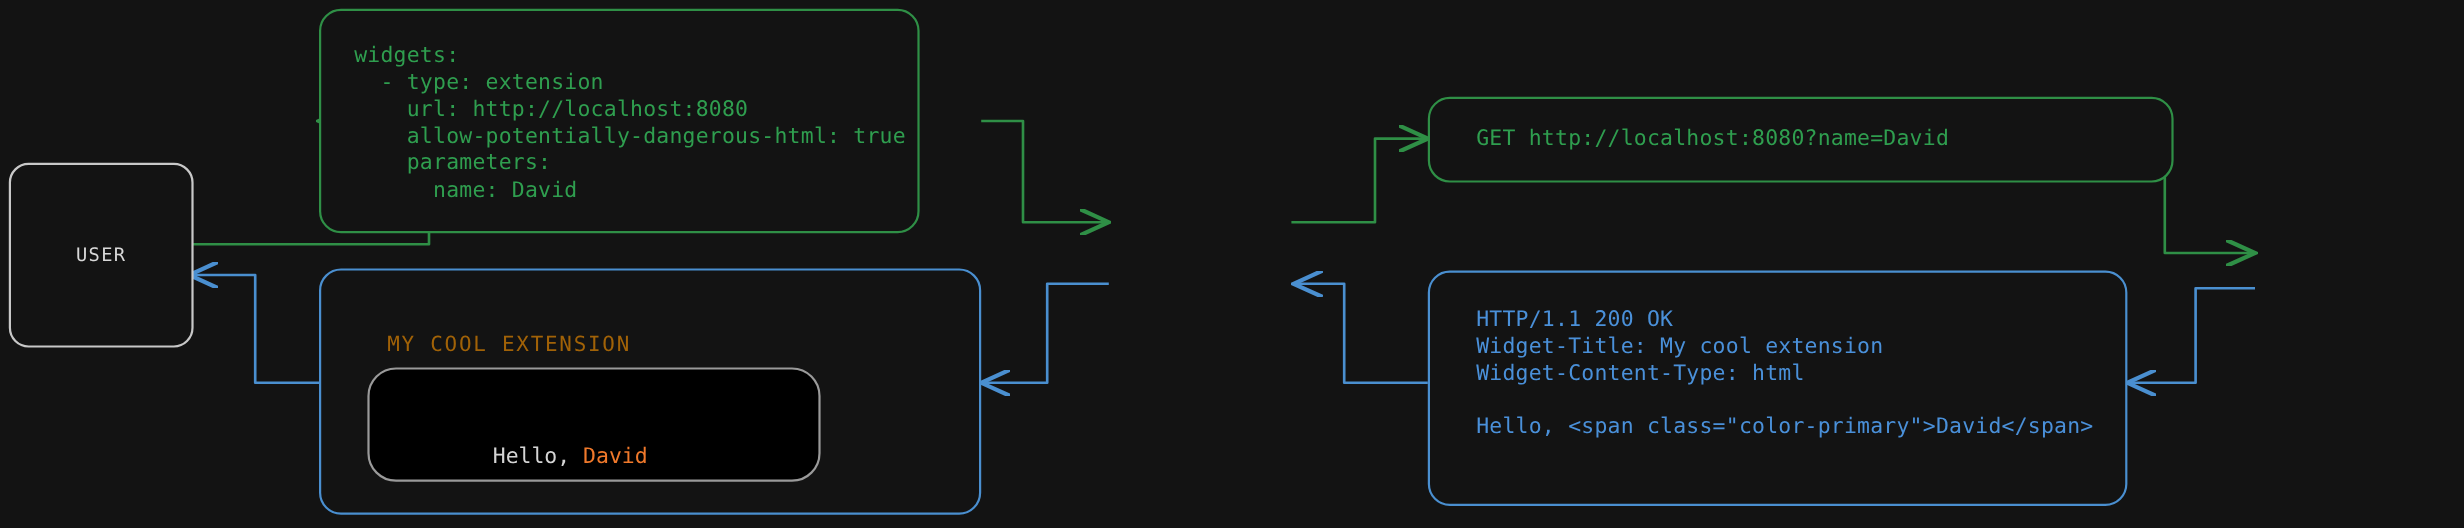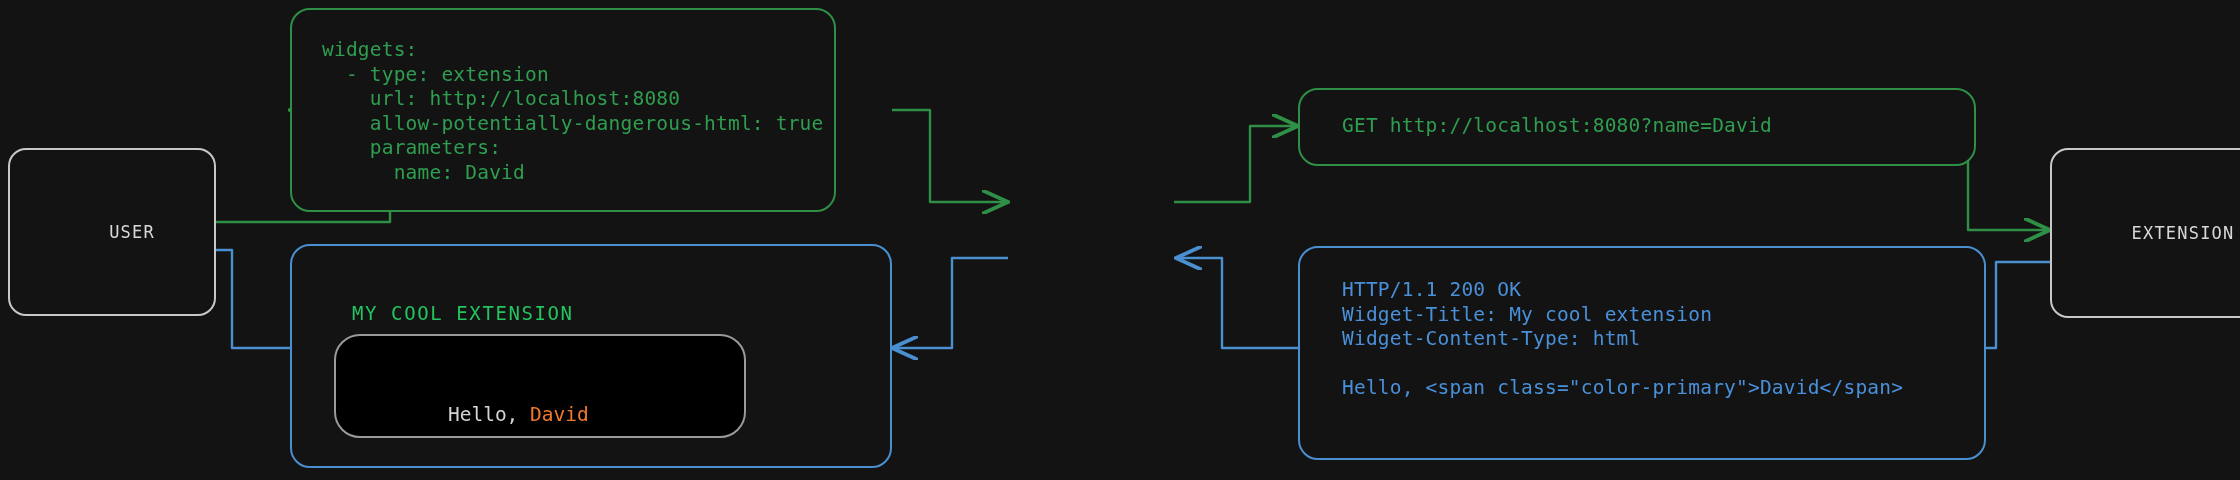--- a/index.html
+++ b/index.html
@@ -1,32 +1,32 @@
 <!DOCTYPE html>
 <html><head>
 <meta charset="utf-8">
 <style>
   html,body{margin:0;padding:0;background:#131313;}
   body{width:2240px;height:480px;overflow:hidden;font-family:"DejaVu Sans Mono",monospace;}
   #stage{position:relative;width:2240px;height:480px;background:#131313;}
 
   .node{position:absolute;border:2px solid #c8c8c8;border-radius:18px;background:#131313;
         display:flex;align-items:center;justify-content:center;color:#d8d8d8;
-        font-family:"DejaVu Sans Mono",monospace;font-size:17px;letter-spacing:1.2px;padding-left:40px;}
+        font-family:"DejaVu Sans Mono",monospace;font-size:17px;letter-spacing:1.2px;}
 
   .panel{position:absolute;border-radius:20px;background:#131313;box-sizing:border-box;}
   .panel.green{border:2px solid #2f8f46;}
   .panel.blue{border:2px solid #4a8fd0;}
 
   .code{position:absolute;white-space:pre;font-family:"DejaVu Sans Mono",monospace;
         font-size:19.5px;line-height:24.5px;letter-spacing:.2px;}
   .code.green{color:#2f9e4f;}
   .code.blue{color:#4a90d9;}
 
-  .widget-title{position:absolute;color:#22c55e;font-family:"DejaVu Sans Mono",monospace;
+  .widget-title{position:absolute;color:#a16207;font-family:"DejaVu Sans Mono",monospace;
                 font-size:19px;letter-spacing:1.6px;white-space:pre;}
   .inner-card{position:absolute;border:2px solid #9a9a9a;border-radius:26px;background:#000000;box-sizing:border-box;}
   .hello{position:absolute;font-family:"DejaVu Sans Mono",monospace;font-size:19.5px;
          color:#d4d4d4;white-space:pre;}
   .hello .accent{color:#f0792b;}
 
   svg.edges{position:absolute;left:0;top:0;width:2240px;height:480px;overflow:visible;}
 </style>
 </head>
 <body>
@@ -56,23 +56,20 @@
       <path d="M1008,258 L952,258 L952,348 L892,348" marker-end="url(#arrow-blue)"></path>
       <path d="M290,348 L232,348 L232,250 L172,250" marker-end="url(#arrow-blue)"></path>
     </g>
   </svg>
 
   <div class="node" style="left:8px;top:148px;width:164px;height:164px;">
     <span>USER</span>
   </div>
 
 
-  <div class="node" style="left:2050px;top:148px;width:182px;height:166px;">
-    <span>EXTENSION</span>
-  </div>
 
   <div class="panel green" style="left:290px;top:8px;width:546px;height:204px;">
     <div class="code green" style="left:30px;top:28px;">widgets:
   - type: extension
     url: http://localhost:8080
     allow-potentially-dangerous-html: true
     parameters:
       name: David</div>
   </div>
 
@@ -82,21 +79,21 @@
       <div class="hello" style="left:18px;top:44px;">
         <span>Hello, </span><span class="accent">David</span>
       </div>
     </div>
   </div>
 
   <div class="panel green" style="left:1298px;top:88px;width:678px;height:78px;">
     <div class="code green" style="left:42px;top:24px;">GET http://localhost:8080?name=David</div>
   </div>
 
-  <div class="panel blue" style="left:1298px;top:246px;width:688px;height:214px;padding-left:40px;">
+  <div class="panel blue" style="left:1298px;top:246px;width:636px;height:214px;padding-left:40px;">
     <div class="code blue" style="left:42px;top:30px;">HTTP/1.1 200 OK
 Widget-Title: My cool extension
 Widget-Content-Type: html
 
 Hello, &lt;span class="color-primary"&gt;David&lt;/span&gt;</div>
   </div>
 
 </div>
 
 </body></html>

